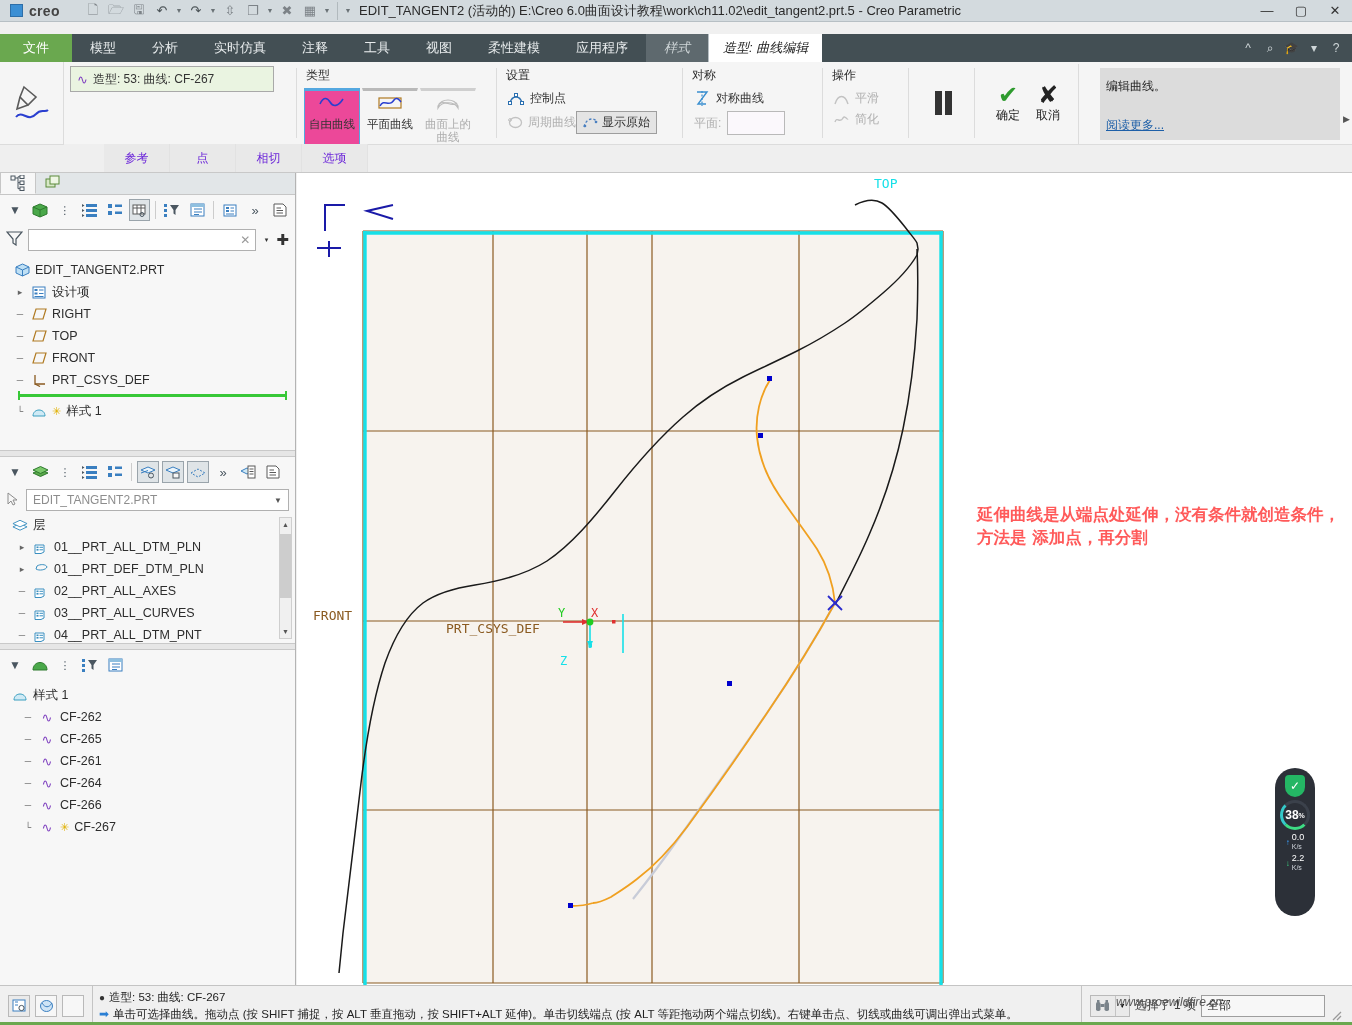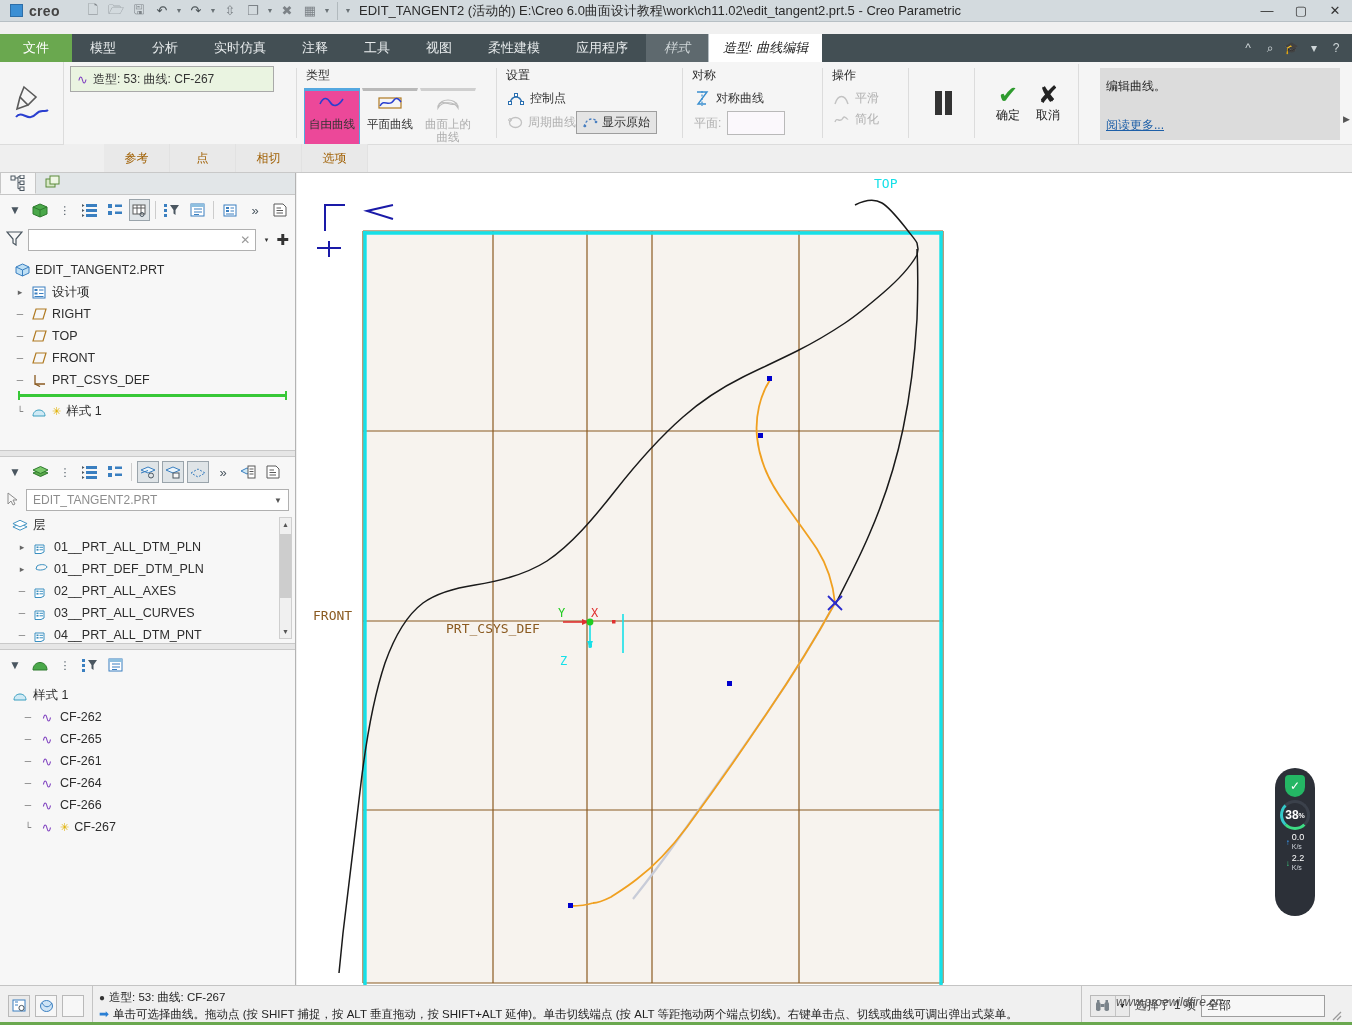--- a/index.html
+++ b/index.html
@@ -101,21 +101,21 @@
     position:absolute; right:12px; top:6px; width:240px; height:72px;
     background:#dcdcdc; padding:10px 6px; font-size:12px; color:#222;
   }
   .help-link { color:#1d5fa8; text-decoration:underline; margin-top:22px; display:inline-block; }
   .help-arrow { position:absolute; right:2px; top:52px; color:#555; font-size:9px; }
 
   .ribbon-subtabs {
     position:absolute; left:64px; top:82px; height:28px; display:flex; align-items:stretch;
   }
   .subtab { width:66px; display:flex; align-items:center; justify-content:center;
-     font-size:12px; color:#a16207; border-right:1px solid #e2e2e2; background:#e9e9e9; }
+     font-size:12px; color:#6d28d9; border-right:1px solid #e2e2e2; background:#e9e9e9; }
   .subtab.first { border-left:1px solid #e2e2e2; }
   .subtab-bar { position:absolute; left:0; top:82px; width:1352px; height:28px; background:#efefef;
      border-top:1px solid #dcdcdc; }
 
   
   .leftpanel {
     position:absolute; left:0; top:173px; width:296px; height:812px;
     background:#f7f7f7; border-right:1px solid #b4b4b4;
   }
   .lp-tabs { height:22px; display:flex; align-items:flex-end; background:#e2e6e8; border-bottom:1px solid #c6c6c6;}
@@ -1023,20 +1023,21 @@
       </g>
 
       <text x="577" y="15" font-family="'DejaVu Sans Mono', monospace" font-size="13" fill="#16e0e8">TOP</text>
       <text x="16" y="447" font-family="'DejaVu Sans Mono', monospace" font-size="13" fill="#8a5a20">FRONT</text>
       <text x="149" y="460" font-family="'DejaVu Sans Mono', monospace" font-size="13" fill="#8a5a20">PRT_CSYS_DEF</text>
       <text x="294" y="444" font-family="'DejaVu Sans Mono', monospace" font-size="12" fill="#e03030">X</text>
       <text x="261" y="444" font-family="'DejaVu Sans Mono', monospace" font-size="12" fill="#22cc22">Y</text>
       <text x="263" y="492" font-family="'DejaVu Sans Mono', monospace" font-size="12" fill="#16e0e8">Z</text>
     </svg>
 
+    <div class="annot">延伸曲线是从端点处延伸，没有条件就创造条件，方法是 添加点，再分割</div>
 
     <div class="perf">
       <div class="shield"></div>
       <div class="ring">
         <span>38</span>
           <small>%</small>
       </div>
       <div class="nrow">
         <span class="ar">↑</span>
         <span>

